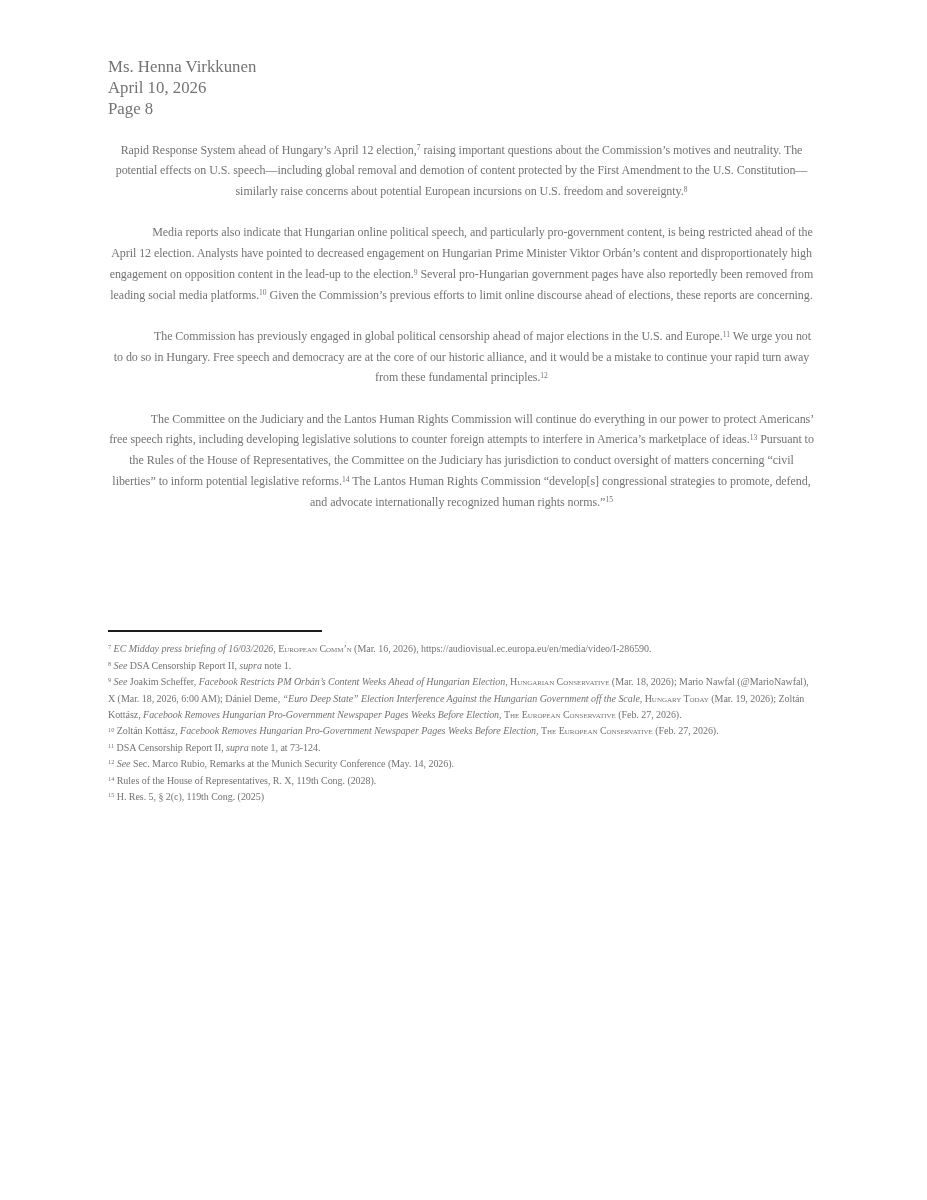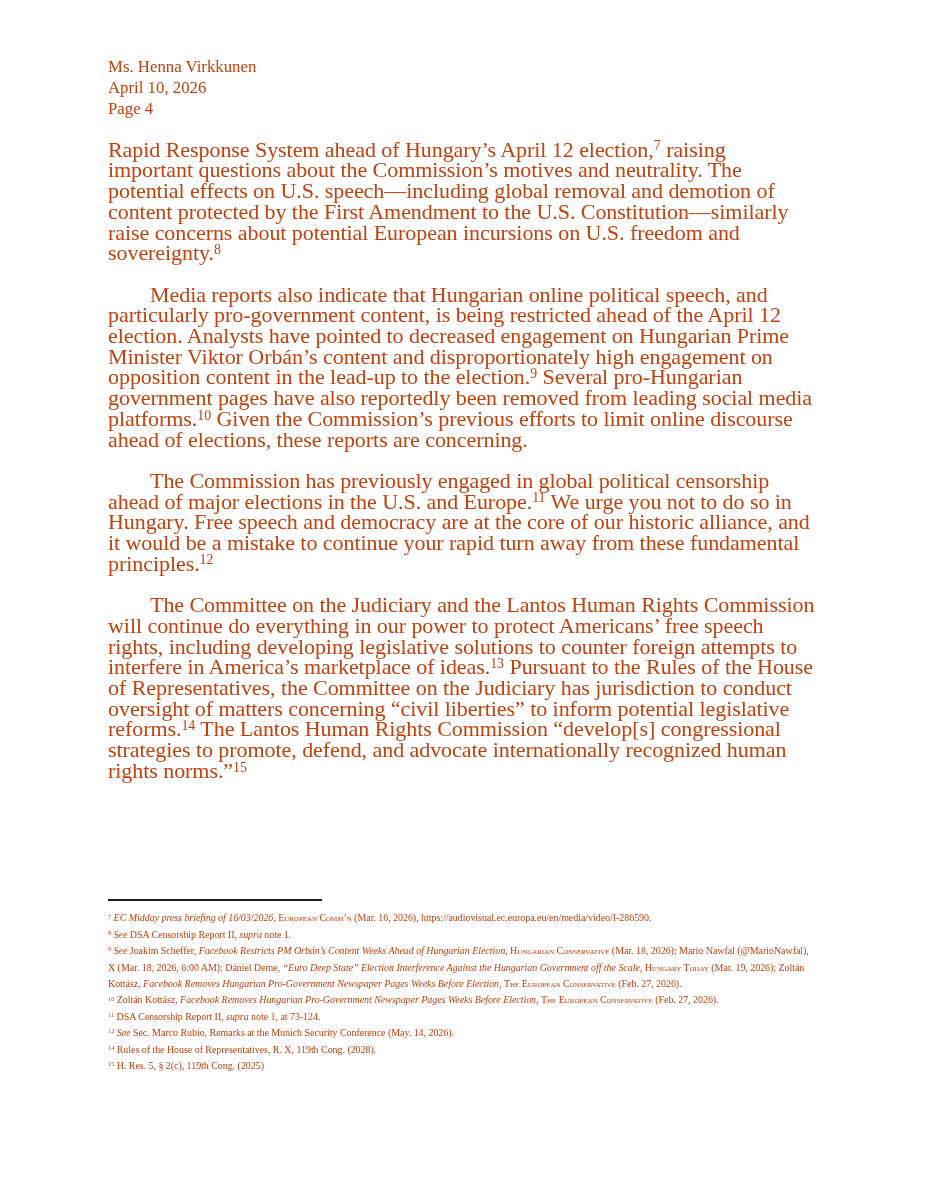--- a/index.html
+++ b/index.html
@@ -7,36 +7,36 @@
     padding: 0;
     background: #ffffff;
   }
   .page {
     position: relative;
     width: 927px;
     height: 1200px;
     box-sizing: border-box;
     padding: 56px 112px 0 108px;
     background: #ffffff;
-    color: #c2410c;
+    color: #737373;
     font-family: "Liberation Serif", "DejaVu Serif", serif;
     overflow: hidden;
   }
   .header-line {
     font-size: 16.8px;
     line-height: 21px;
     white-space: nowrap;
   }
   .body-text { margin-top: 0; }
   .para {
     margin: 20.7px 0 0 0;
-    font-size: 22px;
+    font-size: 12px;
     line-height: 20.7px;
     letter-spacing: -0.06px;
-    text-align: left;
+    text-align: center;
   }
   .para.indent { text-indent: 42px; }
   sup.sup {
     font-size: 0.63em;
     line-height: 0;
     letter-spacing: 0;
     vertical-align: baseline;
     position: relative;
     top: -0.45em;
   }
@@ -56,21 +56,21 @@
     text-align: left;
   }
 </style>
 </head>
 <body>
 
 <div class="page">
   <div class="letter-header">
     <div class="header-line">Ms. Henna Virkkunen</div>
     <div class="header-line">April 10, 2026</div>
-    <div class="header-line">Page 4</div>
+    <div class="header-line">Page 8</div>
   </div>
 
   <div class="body-text" id="paragraphs">
       <p class="para"><span>Rapid Response System ahead of Hungary’s April 12 election,</span><sup class="sup">7</sup><span> raising important questions about the Commission’s motives and neutrality. The potential effects on U.S. speech—including global removal and demotion of content protected by the First Amendment to the U.S. Constitution—similarly raise concerns about potential European incursions on U.S. freedom and sovereignty.</span><sup class="sup">8</sup></p>
       <p class="para indent"><span>Media reports also indicate that Hungarian online political speech, and particularly pro-government content, is being restricted ahead of the April 12 election. Analysts have pointed to decreased engagement on Hungarian Prime Minister Viktor Orbán’s content and disproportionately high engagement on opposition content in the lead-up to the election.</span><sup class="sup">9</sup><span> Several pro-Hungarian government pages have also reportedly been removed from leading social media platforms.</span><sup class="sup">10</sup><span> Given the Commission’s previous efforts to limit online discourse ahead of elections, these reports are concerning.</span></p>
       <p class="para indent"><span>The Commission has previously engaged in global political censorship ahead of major elections in the U.S. and Europe.</span><sup class="sup">11</sup><span> We urge you not to do so in Hungary. Free speech and democracy are at the core of our historic alliance, and it would be a mistake to continue your rapid turn away from these fundamental principles.</span><sup class="sup">12</sup></p>
       <p class="para indent"><span>The Committee on the Judiciary and the Lantos Human Rights Commission will continue do everything in our power to protect Americans’ free speech rights, including developing legislative solutions to counter foreign attempts to interfere in America’s marketplace of ideas.</span><sup class="sup">13</sup><span> Pursuant to the Rules of the House of Representatives, the Committee on the Judiciary has jurisdiction to conduct oversight of matters concerning “civil liberties” to inform potential legislative reforms.</span><sup class="sup">14</sup><span> The Lantos Human Rights Commission “develop[s] congressional strategies to promote, defend, and advocate internationally recognized human rights norms.”</span><sup class="sup">15</sup></p>
     </div>
 
   <div class="fn-gap"></div>

